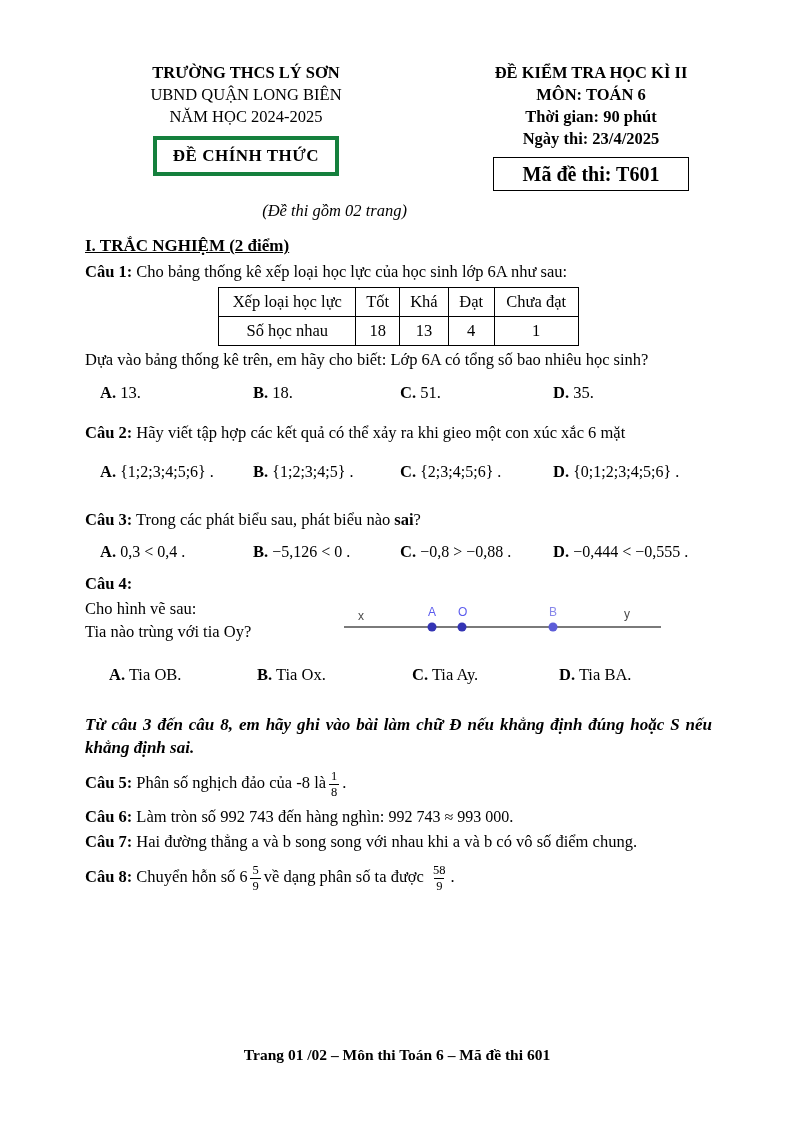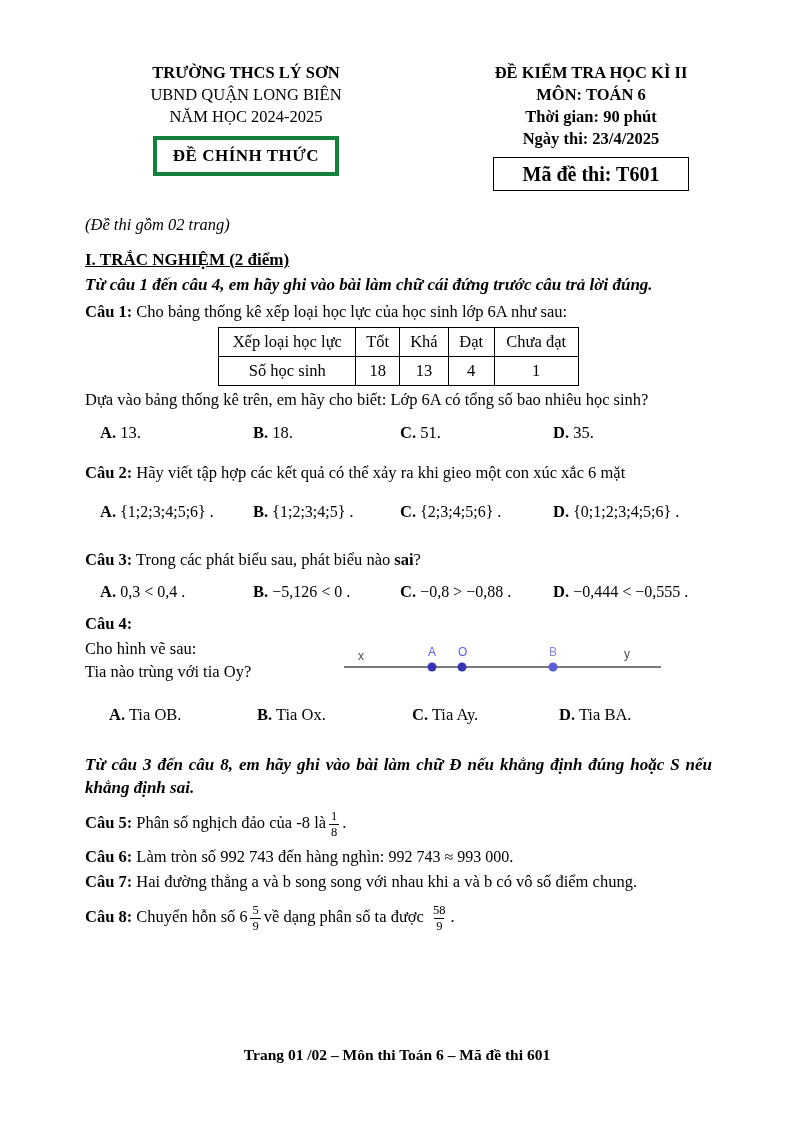--- a/index.html
+++ b/index.html
@@ -25,21 +25,21 @@
   .stamp-box {
     display:inline-block; margin-top:8px;
     border:4px solid #15803d; padding:5px 16px;
     font-weight:bold; font-size:17px; letter-spacing:.5px;
   }
   .code-box {
     display:inline-block; margin-top:7px;
     border:1.5px solid #000; padding:5px 29px;
     font-weight:bold; font-size:20px;
   }
-  .page-note { margin-top:38px; font-style:italic; font-size:16.5px; text-align:left; width:322px; }
+  .page-note { margin-top:24px; font-style:italic; font-size:16.5px; text-align:right; width:322px; }
 
   
   .sec-title { margin-top:14px; font-weight:bold; font-size:17px; text-decoration:underline; }
   .instr { margin-top:3px; font-weight:bold; font-style:italic; font-size:17px; text-align:justify; line-height:23px; }
   .qpara { margin-top:4px; line-height:23px; text-align:justify; }
   .qlabel { font-weight:bold; }
 
   
   table.stats { border-collapse:collapse; margin:4px auto 0 auto; }
   table.stats td, table.stats th {
@@ -100,34 +100,33 @@
       <div class="hdr-right">
         <div class="hdr-line">ĐỀ KIỂM TRA HỌC KÌ II</div>
         <div class="hdr-line">MÔN: TOÁN 6</div>
         <div class="hdr-line">Thời gian: 90 phút</div>
         <div class="hdr-line">Ngày thi: 23/4/2025</div>
         <div class="code-box">Mã đề thi: T601</div>
       </div>
     </div>
 
     <div class="sec-title">I. TRẮC NGHIỆM (2 điểm)</div>
-    <div class="instr">Từ câu 1 đến câu 4, em hãy ghi vào bài làm chữ cái đứng trước câu trả lời đúng.</div>
 
     <div class="qpara"><span class="qlabel">Câu 1:</span><span class="sp"> </span><span>Cho bảng thống kê xếp loại học lực của học sinh lớp 6A như sau:</span></div>
     <table class="stats">
       <tbody>
           <tr>
         <td class="c0">Xếp loại học lực</td>
         <td class="c1">Tốt</td>
         <td class="c2">Khá</td>
         <td class="c3">Đạt</td>
         <td class="c4">Chưa đạt</td>
       </tr>
       <tr>
-        <td>Số học sinh</td>
+        <td>Số học nhau</td>
         <td>18</td>
         <td>13</td>
         <td>4</td>
         <td>1</td>
       </tr>
     </tbody>
       </table>
     <div class="qpara" style="margin-top:2px;">Dựa vào bảng thống kê trên, em hãy cho biết: Lớp 6A có tổng số bao nhiêu học sinh?</div>
     <div class="opts" style="margin-top:10px; margin-bottom:16px;">
       <span class="opt"><span class="ol">A.</span> <span>13.</span></span>

